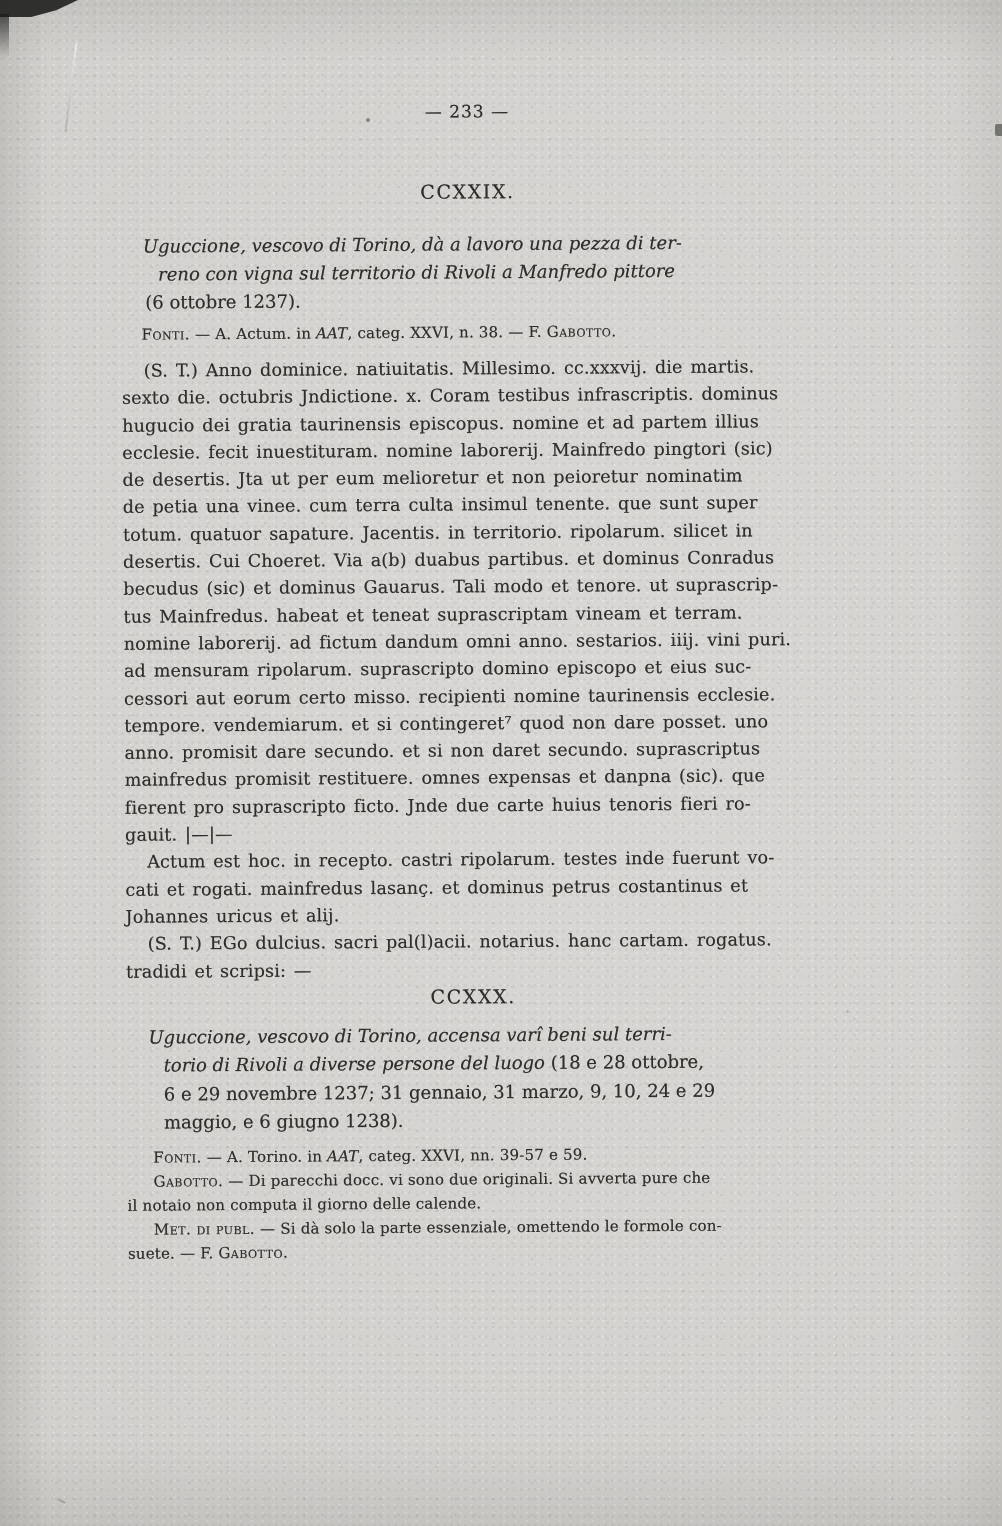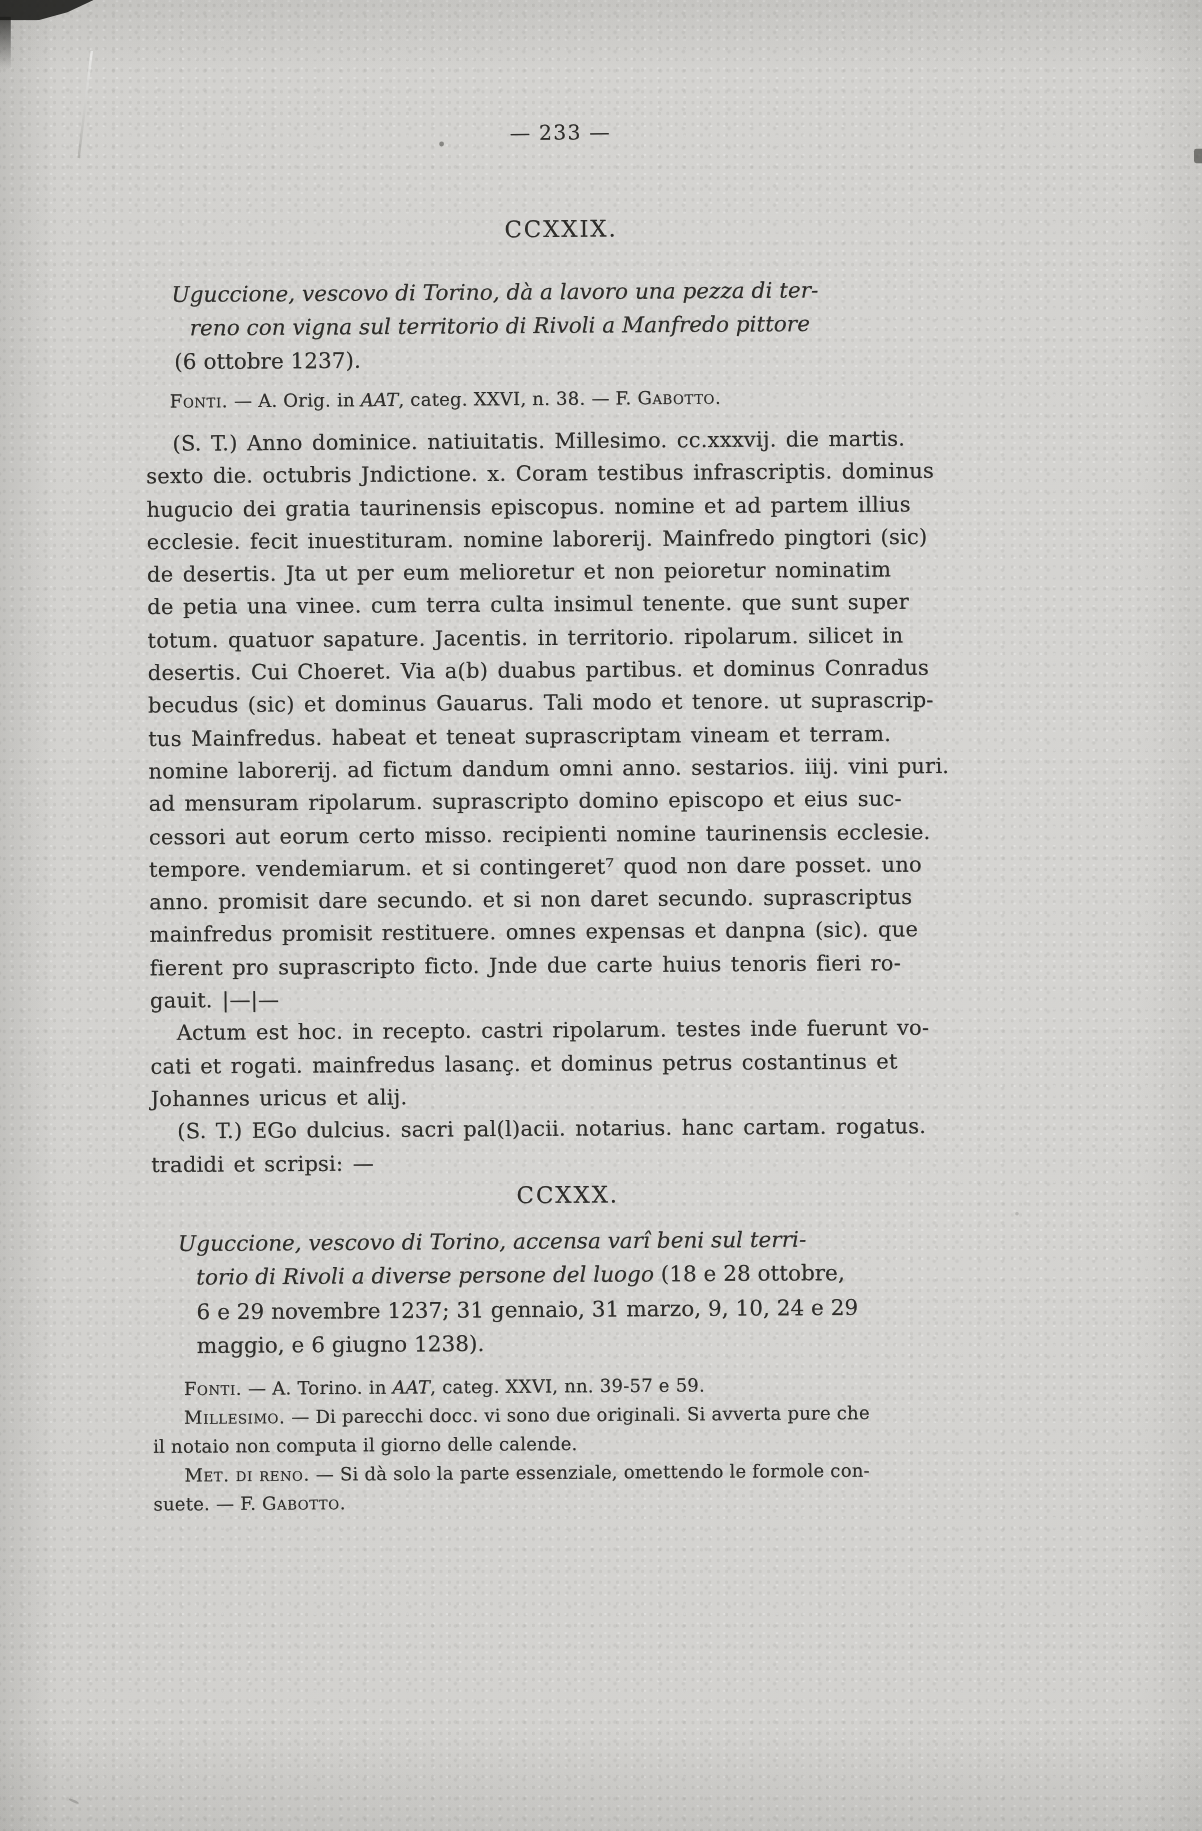--- a/index.html
+++ b/index.html
@@ -111,21 +111,21 @@
 
     <section>
       <h2 class="heading first centered">CCXXIX.</h2>
 
       <div class="summary">
         <div class="s-line it ind-a">Uguccione, vescovo di Torino, dà a lavoro una pezza di ter-</div>
         <div class="s-line it ind-b">reno con vigna sul territorio di Rivoli a Manfredo pittore</div>
         <div class="s-line ind-c">(6 ottobre 1237).</div>
       </div>
 
-      <p class="note fonti1"><span class="sc">Fonti.</span><span> — A. Orig. in </span><span class="it">AAT</span><span>, categ. XXVI, n. 38. — F. </span><span class="sc">Gabotto</span><span>.</span></p>
+      <p class="note fonti1"><span class="sc">Fonti.</span><span> — A. Actum. in </span><span class="it">AAT</span><span>, categ. XXVI, n. 38. — F. </span><span class="sc">Gabotto</span><span>.</span></p>
 
       <p class="para pfirst">(S. T.) Anno dominice. natiuitatis. Millesimo. cc.xxxvij. die martis.
 sexto die. octubris Jndictione. x. Coram testibus infrascriptis. dominus
 hugucio dei gratia taurinensis episcopus. nomine et ad partem illius
 ecclesie. fecit inuestituram. nomine laborerij. Mainfredo pingtori (sic)
 de desertis. Jta ut per eum melioretur et non peioretur nominatim
 de petia una vinee. cum terra culta insimul tenente. que sunt super
 totum. quatuor sapature. Jacentis. in territorio. ripolarum. silicet in
 desertis. Cui Choeret. Via a(b) duabus partibus. et dominus Conradus
 becudus (sic) et dominus Gauarus. Tali modo et tenore. ut suprascrip-
@@ -150,21 +150,21 @@
 
       <div class="summary second">
         <div class="s-line it ind-a">Uguccione, vescovo di Torino, accensa varî beni sul terri-</div>
         <div class="s-line ind-b"><span class="it">torio di Rivoli a diverse persone del luogo </span><span>(18 e 28 ottobre,</span></div>
         <div class="s-line ind-b">6 e 29 novembre 1237; 31 gennaio, 31 marzo, 9, 10, 24 e 29</div>
         <div class="s-line ind-b">maggio, e 6 giugno 1238).</div>
       </div>
 
       <p class="note fonti2"><span class="sc">Fonti.</span><span> — A. Torino. in </span><span class="it">AAT</span><span>, categ. XXVI, nn. 39-57 e 59.</span></p>
 
-      <p class="note"><span class="sc">Millesimo.</span><span> — Di parecchi docc. vi sono due originali. Si avverta pure che
+      <p class="note"><span class="sc">Gabotto.</span><span> — Di parecchi docc. vi sono due originali. Si avverta pure che
 il notaio non computa il giorno delle calende.</span></p>
 
-      <p class="note"><span class="sc">Met. di reno.</span><span> — Si dà solo la parte essenziale, omettendo le formole con-
+      <p class="note"><span class="sc">Met. di publ.</span><span> — Si dà solo la parte essenziale, omettendo le formole con-
 suete. — F. </span><span class="sc">Gabotto</span><span>.</span></p>
     </section>
 
   </div>
 </div>
 
 </body></html>

